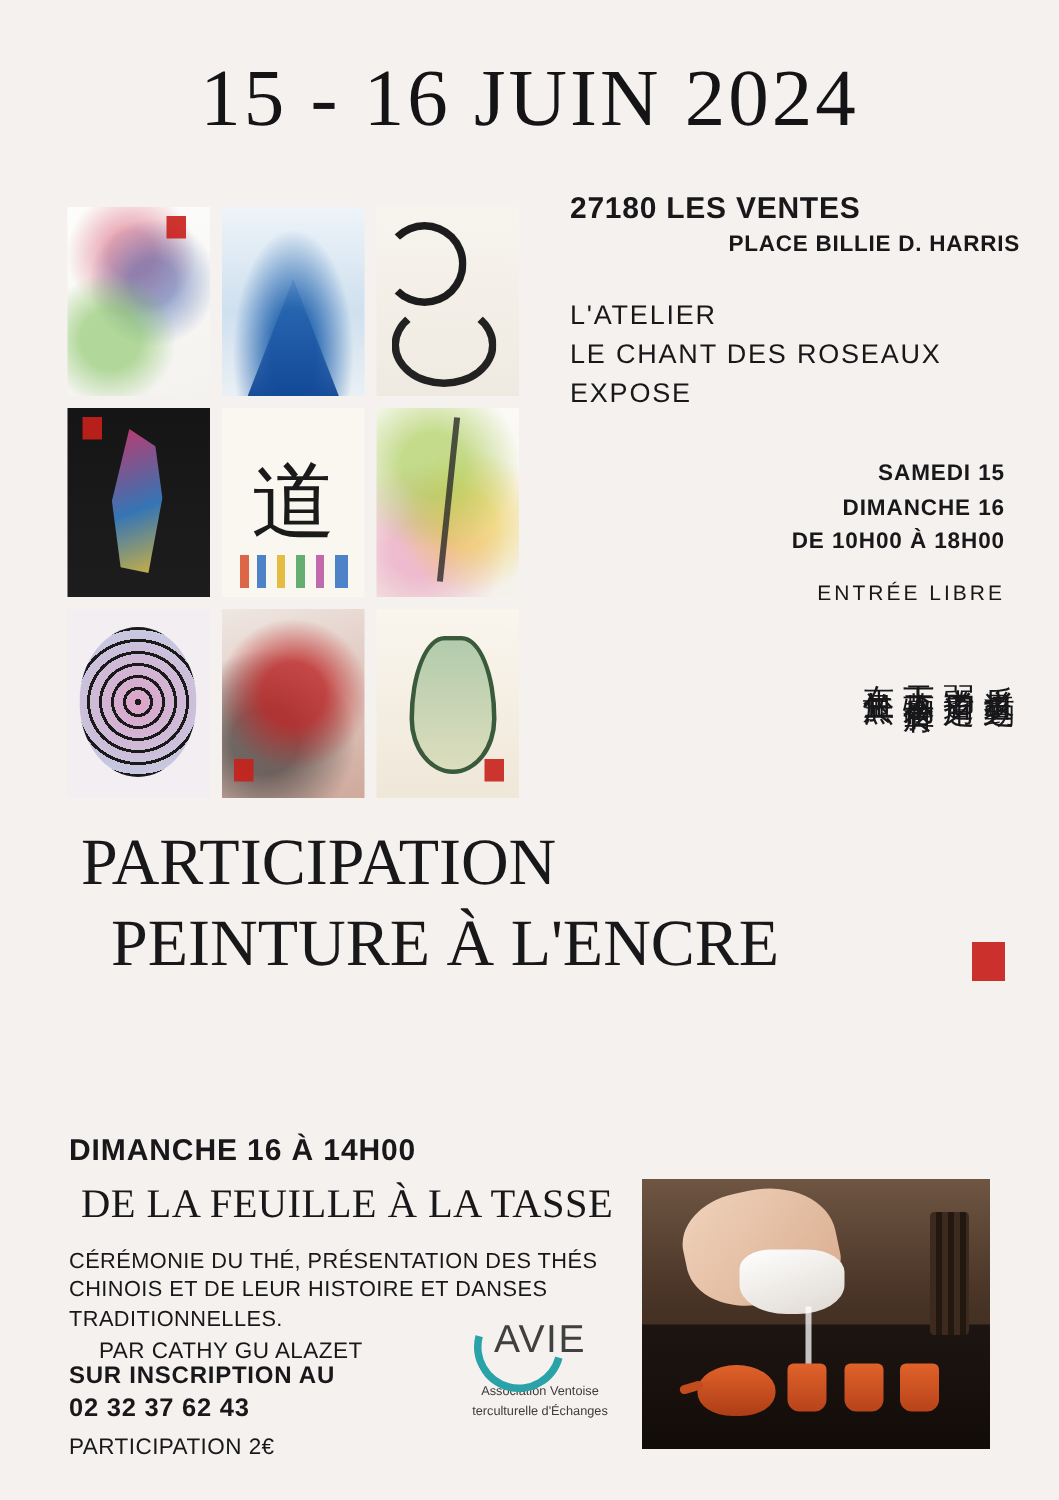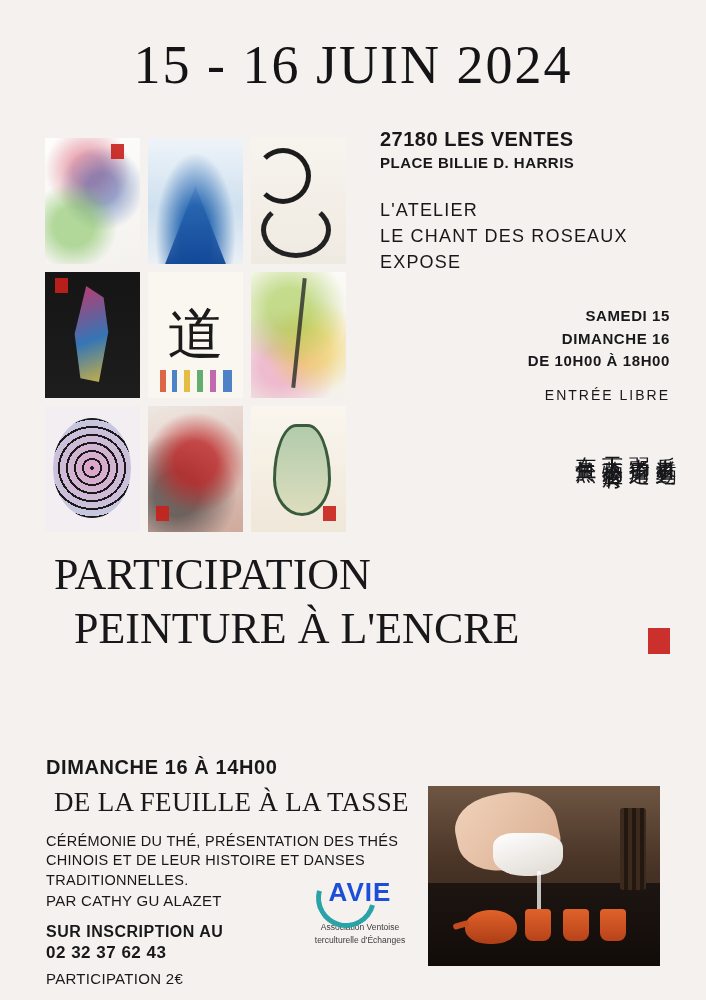--- a/index.html
+++ b/index.html
@@ -126,20 +126,21 @@
   .addr-line1 {
     font-size: 20px;
     font-weight: bold;
     letter-spacing: .5px;
   }
   .addr-line2 {
     font-size: 15px;
     font-weight: bold;
     letter-spacing: .5px;
     margin-top: 3px;
+    text-align: right;
   }
   .atelier {
     margin-top: 26px;
     font-size: 18px;
     letter-spacing: 1.2px;
     line-height: 1.45;
     font-weight: 300;
   }
   .schedule {
     margin-top: 30px;
@@ -242,23 +243,23 @@
     margin-top: 14px;
     font-size: 14.5px;
     line-height: 1.33;
     letter-spacing: .3px;
     font-weight: 400;
   }
   .b-par {
     margin-top: 2px;
     font-size: 15px;
     letter-spacing: .3px;
+    margin-left: 20px;
   }
   .b-inscr {
-    margin-top: 14px;
     font-size: 16px;
     font-weight: bold;
     letter-spacing: .5px;
   }
   .b-tel {
     margin-top: 2px;
     font-size: 17px;
     font-weight: bold;
     letter-spacing: .5px;
   }
@@ -276,22 +277,22 @@
     width: 116px;
     text-align: center;
   }
   .logo-mark {
     position: relative;
     height: 56px;
   }
   .logo-letters {
     font-family: "Liberation Sans", sans-serif;
     font-size: 26px;
-    font-weight: bold;
-    color: #1d4ed8;
+    font-weight: normal;
+    color: #404040;
     letter-spacing: 1px;
     line-height: 56px;
   }
   .logo-arc {
     position: absolute;
     left: 14px;
     top: 4px;
     width: 50px;
     height: 50px;
     border: 5px solid #2aa3a8;

